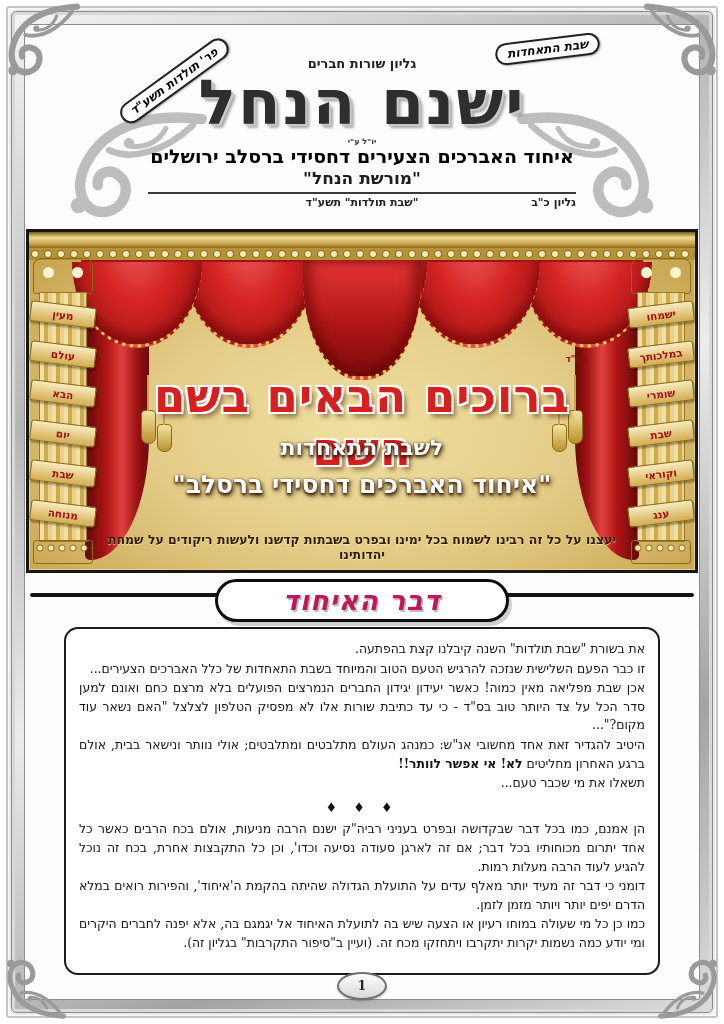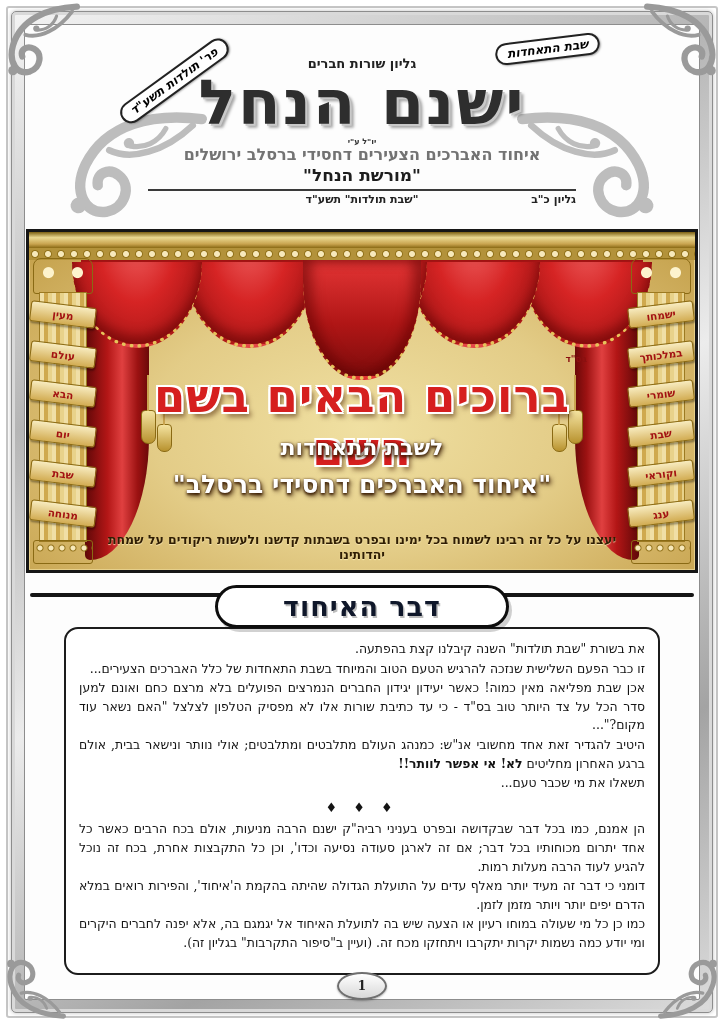--- a/index.html
+++ b/index.html
@@ -34,21 +34,21 @@
   }
   .ribbon.right{top:14px;right:100px;transform:rotate(-7deg);}
   .ribbon.left{top:46px;left:86px;transform:rotate(-36deg);}
   .kicker{padding-top:32px;font-size:13px;font-weight:bold;color:#222;}
   .big-title{
     font-family:"DejaVu Serif","DejaVu Sans",serif;font-weight:bold;font-size:62px;line-height:1.02;
     color:#2e2e2e;letter-spacing:2px;
     text-shadow:2px 2px 0 #c9c9c9,4px 4px 3px rgba(0,0,0,.35);
   }
   .pub-by{font-size:8px;font-weight:bold;color:#333;margin-top:2px;}
-  .org-line{font-size:16px;font-weight:bold;color:#737373;line-height:1.1;}
+  .org-line{font-size:19px;font-weight:bold;color:#000000;line-height:1.1;}
   .org-motto{font-size:17px;font-weight:bold;color:#1d1d1d;margin-top:1px;}
   .issue-row{
     position:relative;width:428px;margin:4px auto 0;border-top:2px solid #3a3a3a;
     font-size:11px;font-weight:bold;color:#222;padding-top:2px;text-align:center;
   }
   .issue-row .issue{position:absolute;right:0;top:2px;}
 
   
   .stage{
     position:absolute;top:229px;left:26px;right:26px;height:338px;z-index:3;
@@ -124,25 +124,26 @@
     font-family:"DejaVu Sans",sans-serif;font-weight:bold;font-size:25px;color:#fff;
     text-shadow:0 2px 3px rgba(55,25,0,.95),0 0 2px rgba(55,25,0,.7),2px 3px 5px rgba(55,25,0,.8);}
   .stage-foot{position:absolute;top:292px;left:74px;right:74px;z-index:8;text-align:center;
     font-family:"DejaVu Sans",sans-serif;font-weight:bold;font-size:12.5px;color:#2f1d03;
     text-shadow:0 1px 1px rgba(255,240,190,.8);margin-top:8px;}
 
   
   .section-head{position:absolute;top:569px;left:26px;right:26px;height:54px;z-index:4;}
   .section-line{position:absolute;top:24px;left:4px;right:4px;height:4px;background:#151515;border-radius:2px;}
   .section-pill{
-    position:absolute;top:16px;left:50%;transform:translateX(-50%);
+    position:absolute;top:10px;left:50%;transform:translateX(-50%);
     min-width:236px;padding:3px 26px;background:#fff;border:3.5px solid #0d0d0d;border-radius:24px;
-    text-align:center;font-family:"DejaVu Serif","DejaVu Sans",serif;font-weight:bold;font-size:27px;color:#0f172a;
+    text-align:center;font-family:"DejaVu Serif","DejaVu Sans",serif;font-weight:bold;font-size:27px;color:#be185d;
     letter-spacing:1px;box-shadow:3px 4px 0 rgba(0,0,0,.18);
     text-shadow:1.5px 1.5px 0 #bdbdbd;
+    font-style:italic;
   }
 
   
   .article{
     position:absolute;top:627px;left:64px;right:64px;bottom:49px;z-index:3;
     background:#fff;border:2px solid #1c1c1c;border-radius:14px;
     padding:11px 13px;box-sizing:border-box;
     font-size:12.4px;line-height:1.5;color:#141414;
     text-align:justify;
   }

